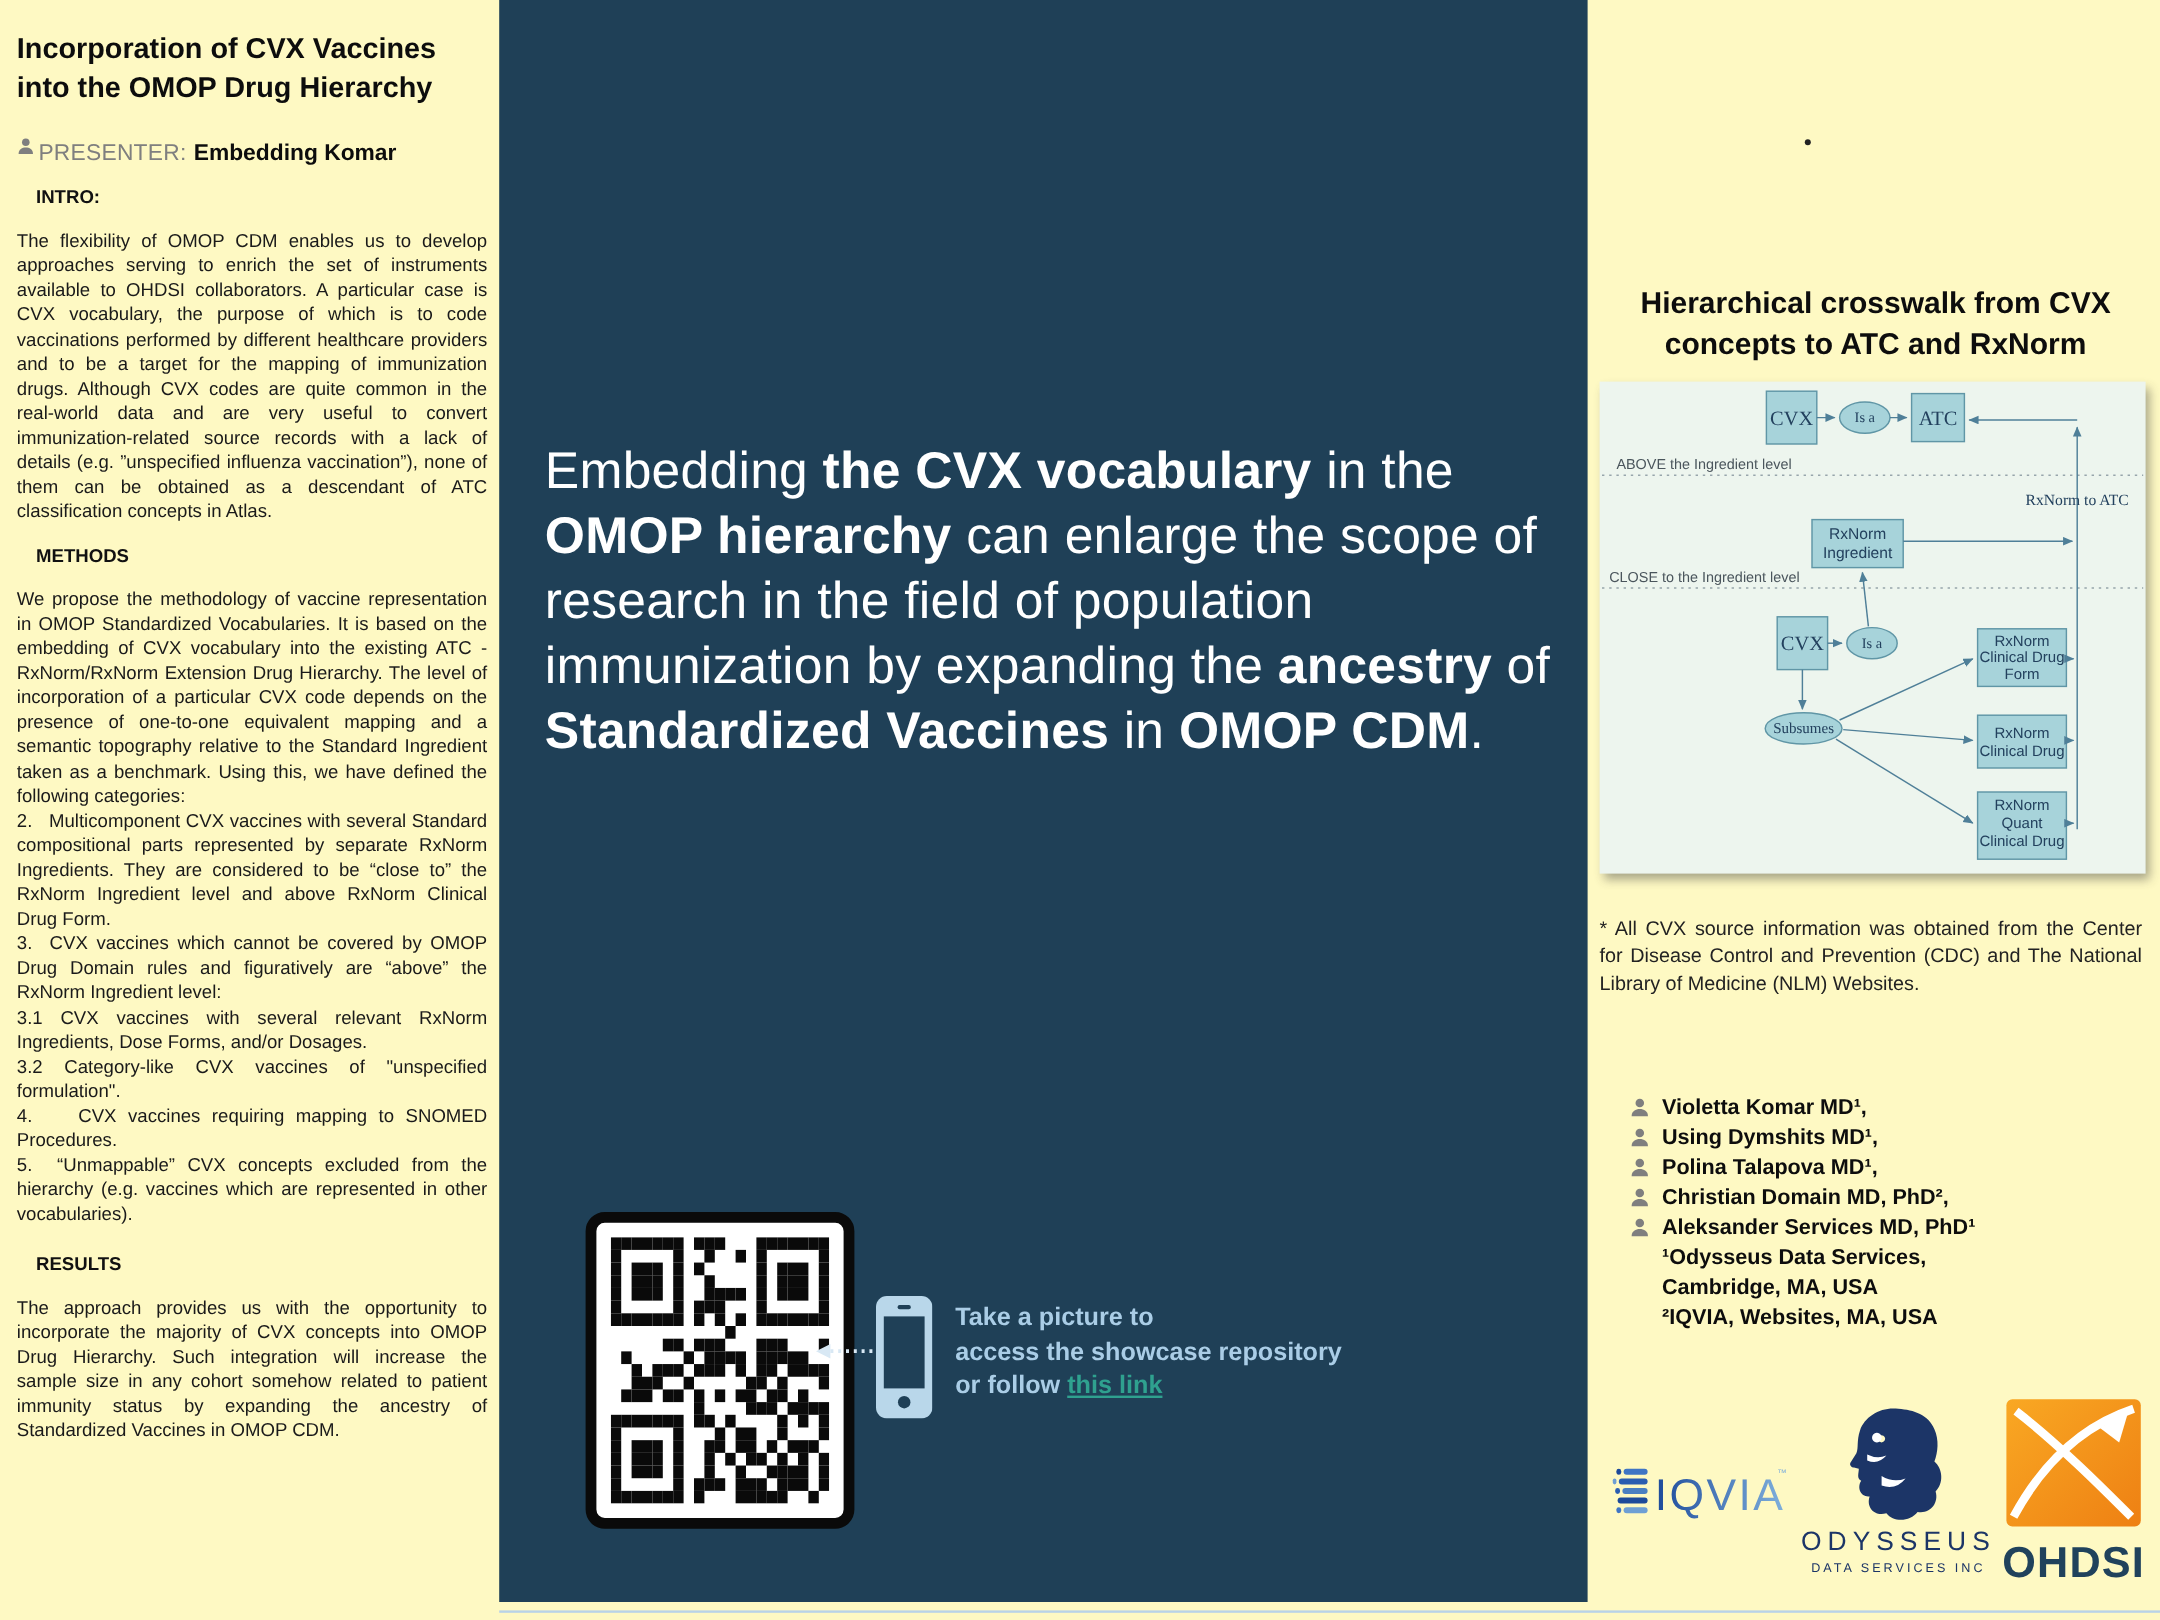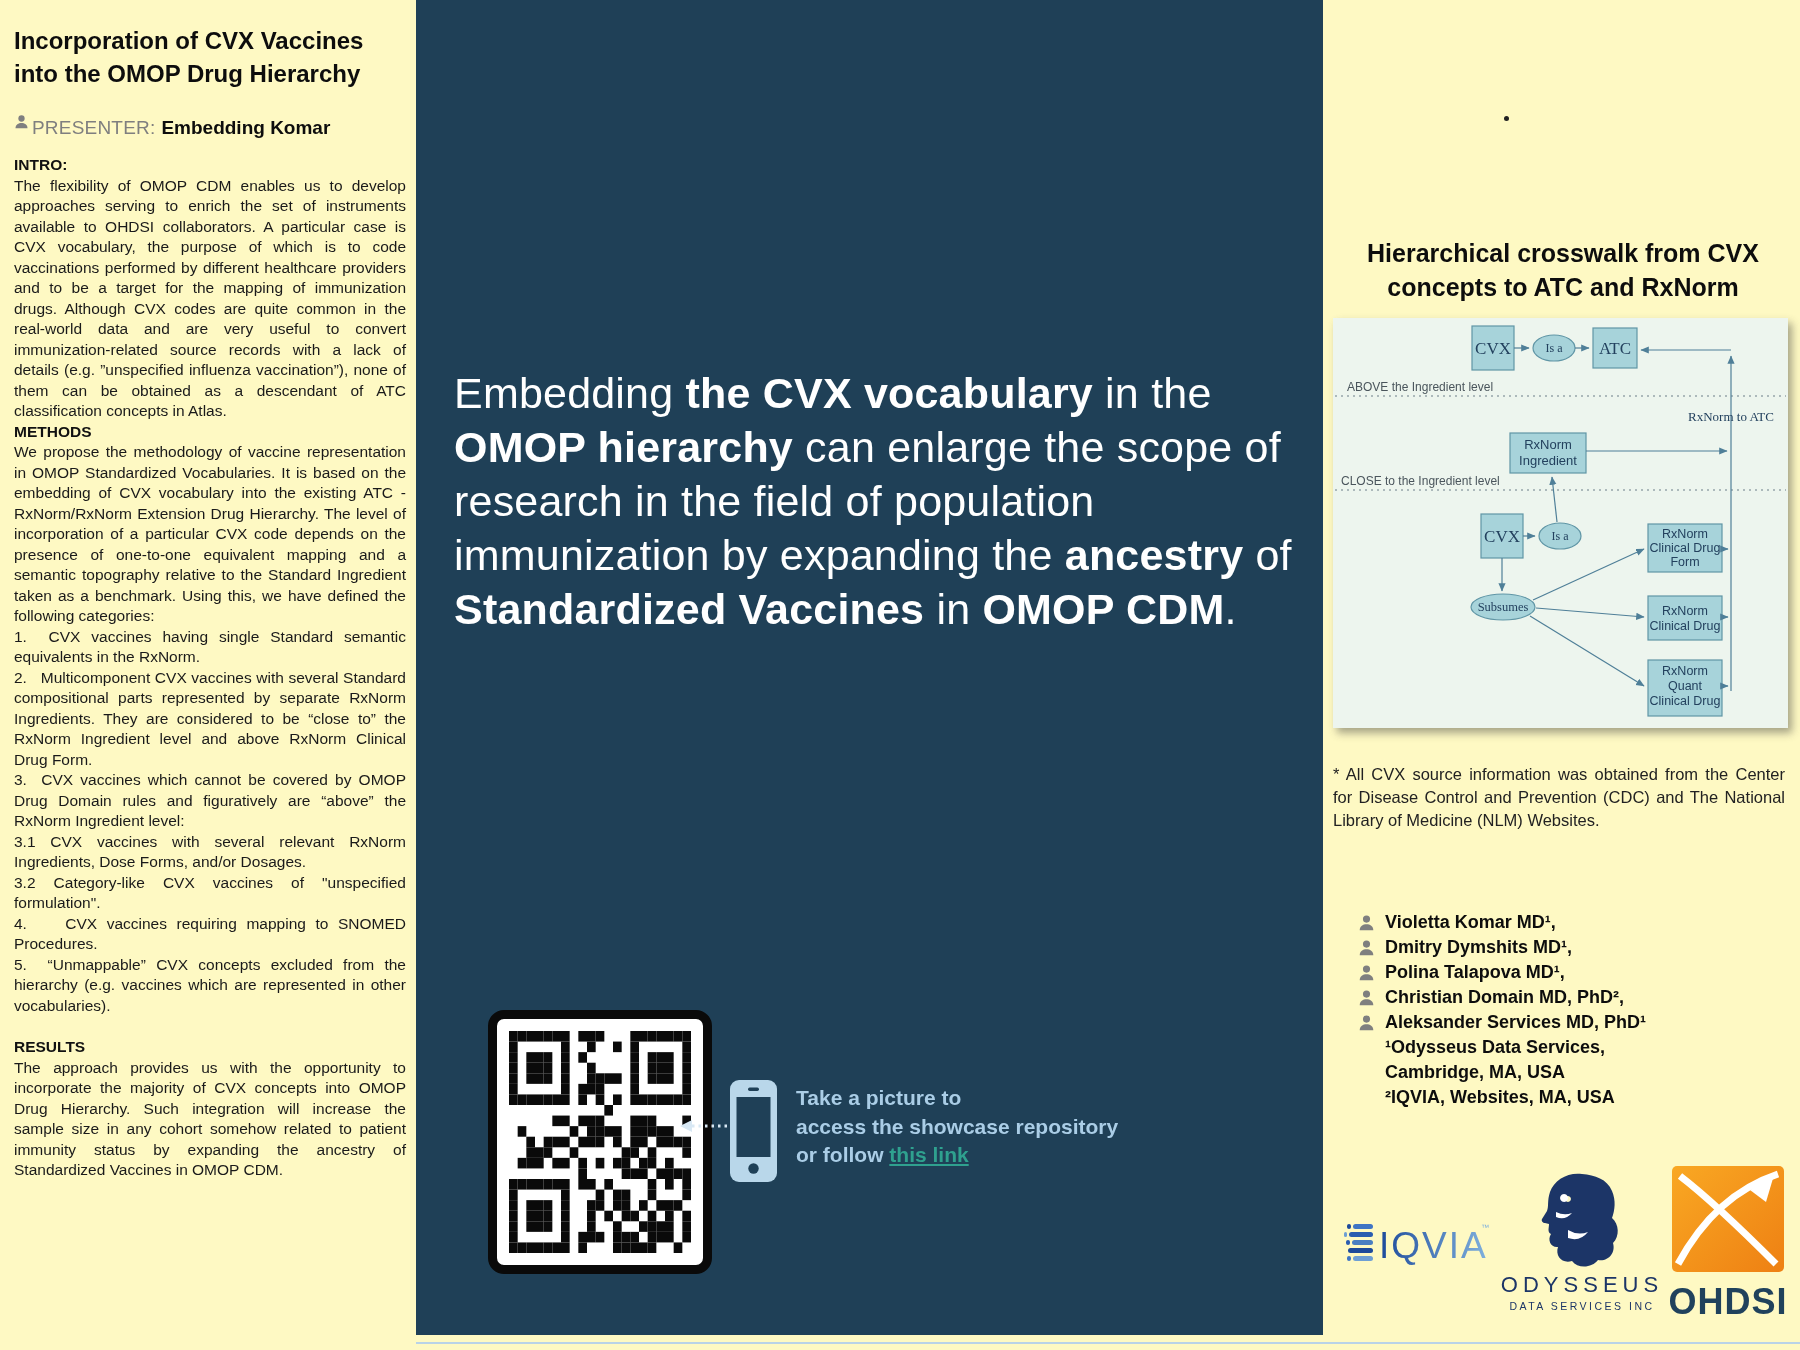--- a/index.html
+++ b/index.html
@@ -11,21 +11,21 @@
   .poster{position:relative;width:1800px;height:1350px;background:#fef9c3;overflow:hidden;
           font-family:"Liberation Sans",sans-serif;color:#111;}
 
   
   .col-left{position:absolute;left:14px;top:24px;width:392px;}
   .poster-title{font-size:24px;line-height:33px;font-weight:700;color:#0d0d0d;white-space:pre-line;margin:0 0 24px 0;}
   .presenter-row{display:flex;align-items:flex-end;margin:0 0 16px 0;}
   .presenter-row .picon{width:15px;height:15px;margin:0 3px 10px 0;}
   .presenter-label{font-size:19px;color:#7f7f7f;letter-spacing:.2px;}
   .presenter-name{font-size:19px;font-weight:700;color:#0d0d0d;margin-left:6px;}
-  .lhead{font-size:15.5px;font-weight:700;margin:0;line-height:20.5px;}
+  .lhead{font-size:15.5px;font-weight:700;margin:16px;line-height:20.5px;}
   .lbody{font-size:15.5px;line-height:20.5px;text-align:justify;margin:0;color:#1a1a1a;}
   .results-head{margin-top:21px;}
 
   
   .panel{position:absolute;left:416px;top:0;width:907px;height:1335px;background:var(--panel-navy);}
   .statement{position:absolute;left:38px;top:366px;width:868px;font-size:43px;line-height:54px;
              color:#ffffff;font-weight:400;letter-spacing:.2px;}
   .seg-bold{font-weight:700;}
   .qr-box{position:absolute;left:72px;top:1010px;width:182px;height:222px;background:#fff;
           border:9px solid #0a0a0a;border-radius:16px;padding:12px;}
@@ -79,21 +79,20 @@
       <span class="presenter-label">PRESENTER:</span>
       <span class="presenter-name">Embedding Komar</span>
     </div>
 
     <p class="lhead">INTRO:</p>
     <p class="lbody">The flexibility of OMOP CDM enables us to develop approaches serving to enrich the set of instruments available to OHDSI collaborators. A particular case is CVX vocabulary, the purpose of which is to code vaccinations performed by different healthcare providers and to be a target for the mapping of immunization drugs. Although CVX codes are quite common in the real-world data and are very useful to convert immunization-related source records with a lack of details (e.g. ”unspecified influenza vaccination”), none of them can be obtained as a descendant of ATC classification concepts in Atlas.</p>
     <p class="lhead">METHODS</p>
     <p class="lbody">We propose the methodology of vaccine representation in OMOP Standardized Vocabularies. It is based on the embedding of CVX vocabulary into the existing ATC - RxNorm/RxNorm Extension Drug Hierarchy. The level of incorporation of a particular CVX code depends on the presence of one-to-one equivalent mapping and a semantic topography relative to the Standard Ingredient taken as a benchmark. Using this, we have defined the following categories:</p>
     <div>
 
-    <p class="lbody">1. &nbsp;CVX vaccines having single Standard semantic equivalents in the RxNorm.</p>
         <p class="lbody">2. &nbsp;&nbsp;Multicomponent CVX vaccines with several Standard compositional parts represented by separate RxNorm Ingredients. They are considered to be “close to” the RxNorm Ingredient level and above RxNorm Clinical Drug Form.</p>
         <p class="lbody">3. &nbsp;CVX vaccines which cannot be covered by OMOP Drug Domain rules and figuratively are “above” the RxNorm Ingredient level:</p>
         <p class="lbody">3.1 CVX vaccines with several relevant RxNorm Ingredients, Dose Forms, and/or Dosages.</p>
         <p class="lbody">3.2 Category-like CVX vaccines of "unspecified formulation".</p>
         <p class="lbody">4. &nbsp;&nbsp;&nbsp;CVX vaccines requiring mapping to SNOMED Procedures.</p>
         <p class="lbody">5. &nbsp;“Unmappable” CVX concepts excluded from the hierarchy (e.g. vaccines which are represented in other vocabularies).</p>
       </div>
     <p class="lhead results-head">RESULTS</p>
     <p class="lbody">The approach provides us with the opportunity to incorporate the majority of CVX concepts into OMOP Drug Hierarchy. Such integration will increase the sample size in any cohort somehow related to patient immunity status by expanding the ancestry of Standardized Vaccines in OMOP CDM.</p>
   </div>
@@ -439,21 +438,21 @@
           <path d="M2,19 c0-5 4-7 8-7 s8,2 8,7 z" fill="#7f7f7f"></path>
         </svg>
         <span class="author-name">Violetta Komar MD¹,</span>
       </div>
 
       <div class="author-row">
         <svg class="picon" viewBox="0 0 20 20">
           <circle cx="10" cy="6" r="4.2" fill="#7f7f7f"></circle>
           <path d="M2,19 c0-5 4-7 8-7 s8,2 8,7 z" fill="#7f7f7f"></path>
         </svg>
-        <span class="author-name">Dmitry Dymshits MD¹,</span>
+        <span class="author-name">Using Dymshits MD¹,</span>
       </div>
 
       <div class="author-row">
         <svg class="picon" viewBox="0 0 20 20">
           <circle cx="10" cy="6" r="4.2" fill="#7f7f7f"></circle>
           <path d="M2,19 c0-5 4-7 8-7 s8,2 8,7 z" fill="#7f7f7f"></path>
         </svg>
         <span class="author-name">Polina Talapova MD¹,</span>
       </div>
 

